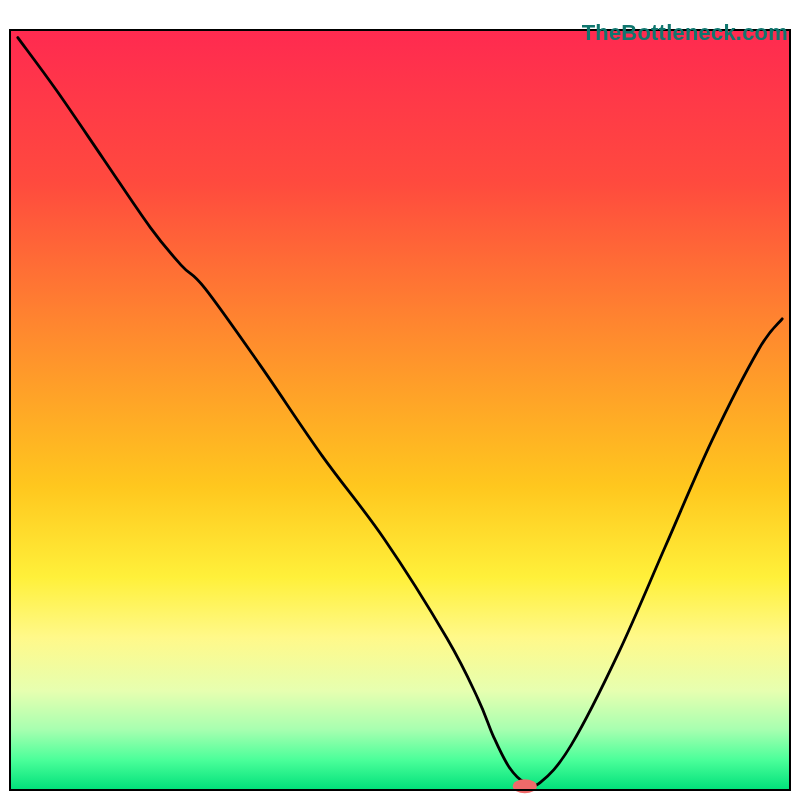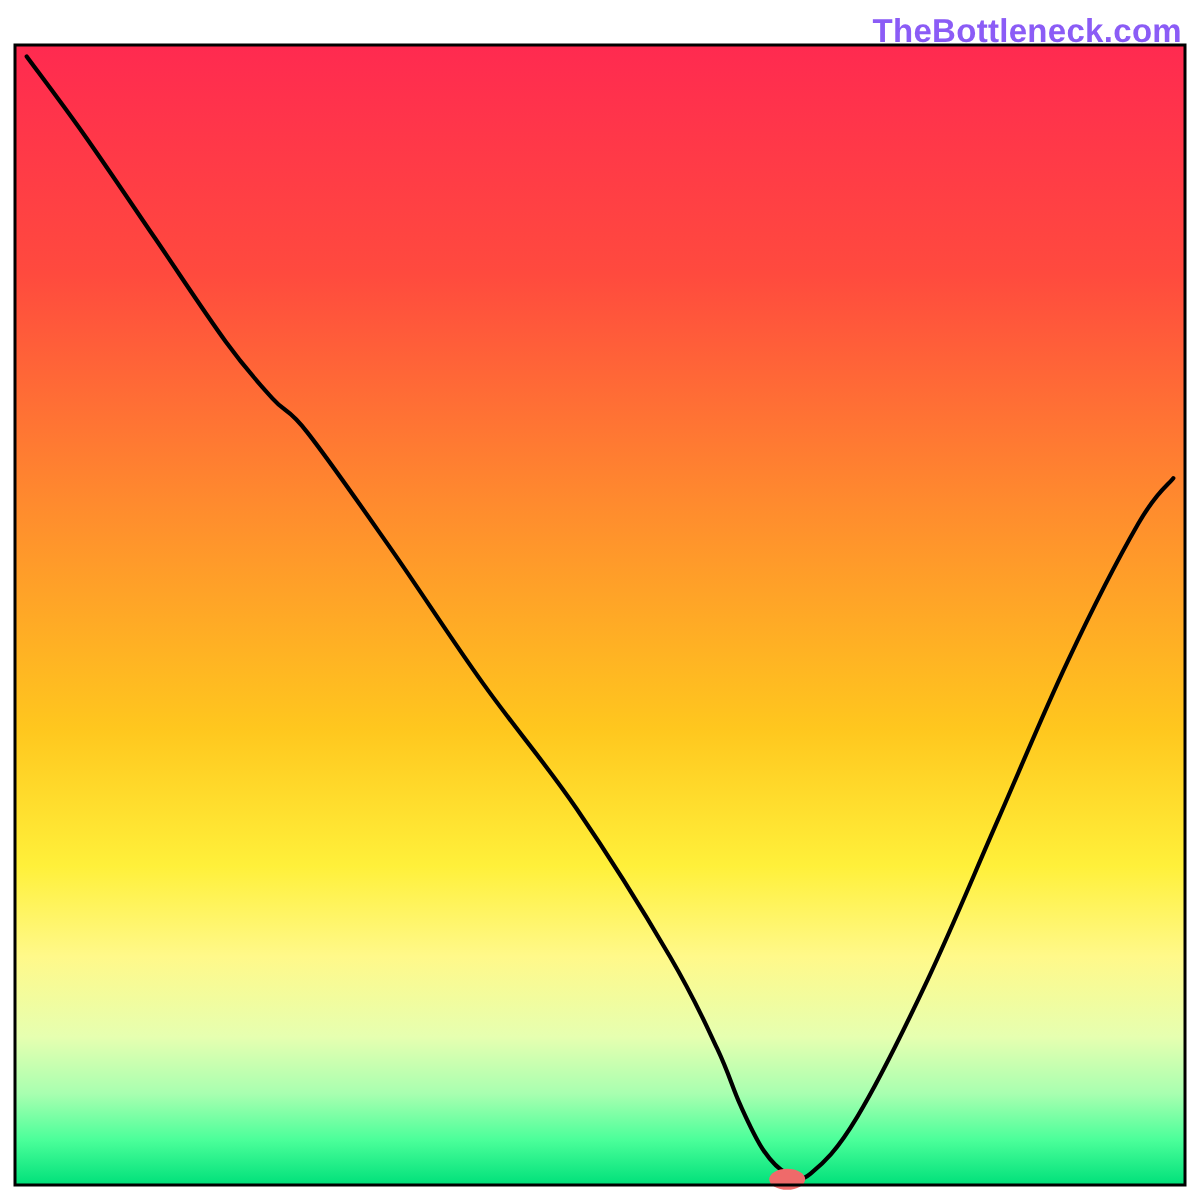--- a/index.html
+++ b/index.html
@@ -11,25 +11,25 @@
     background: #ffffff;
     font-family: Arial, Helvetica, sans-serif;
   }
   .chart-wrap {
     position: relative;
     width: 800px;
     height: 800px;
   }
   .watermark {
     position: absolute;
-    top: 8px;
+    top: 20px;
     right: 12px;
     font-size: 22px;
     font-weight: 600;
-    color: #8b5cf6;
+    color: #0f766e;
     letter-spacing: 0.2px;
     z-index: 10;
     user-select: none;
   }
   svg.chart {
     position: absolute;
     left: 0;
     top: 0;
     width: 800px;
     height: 800px;

